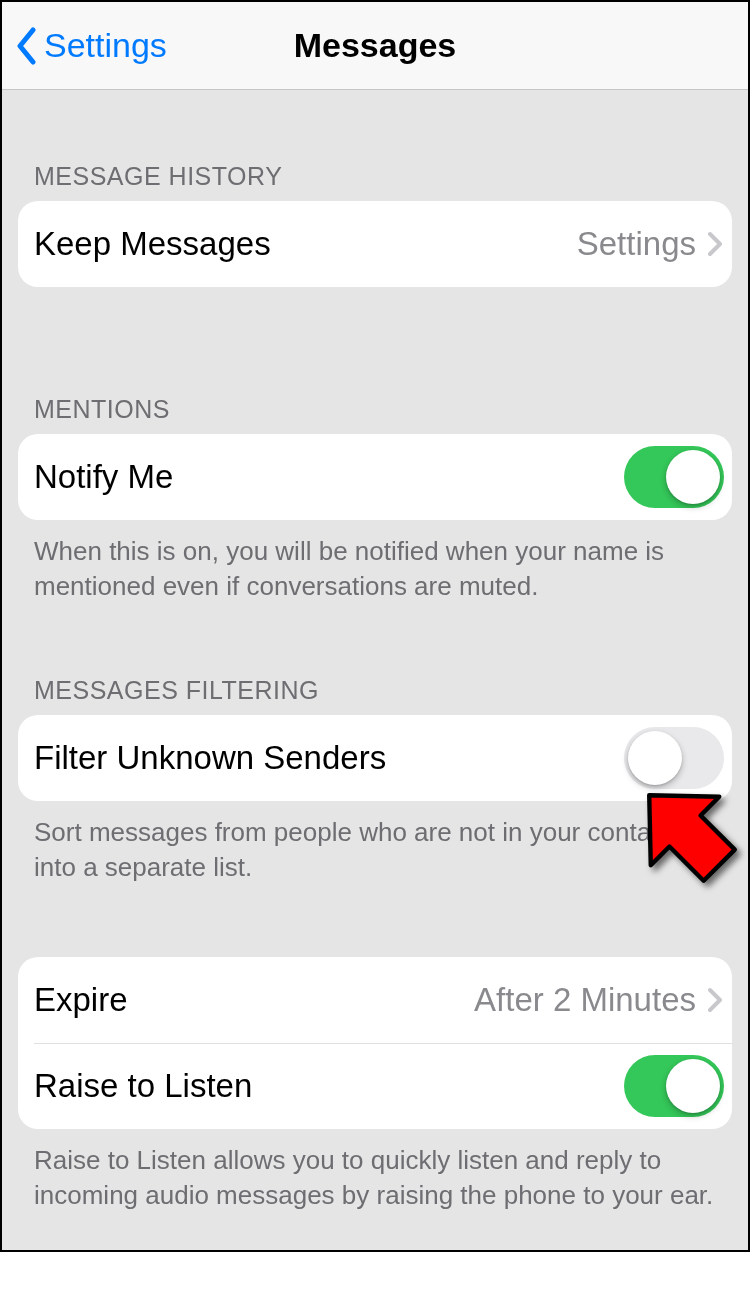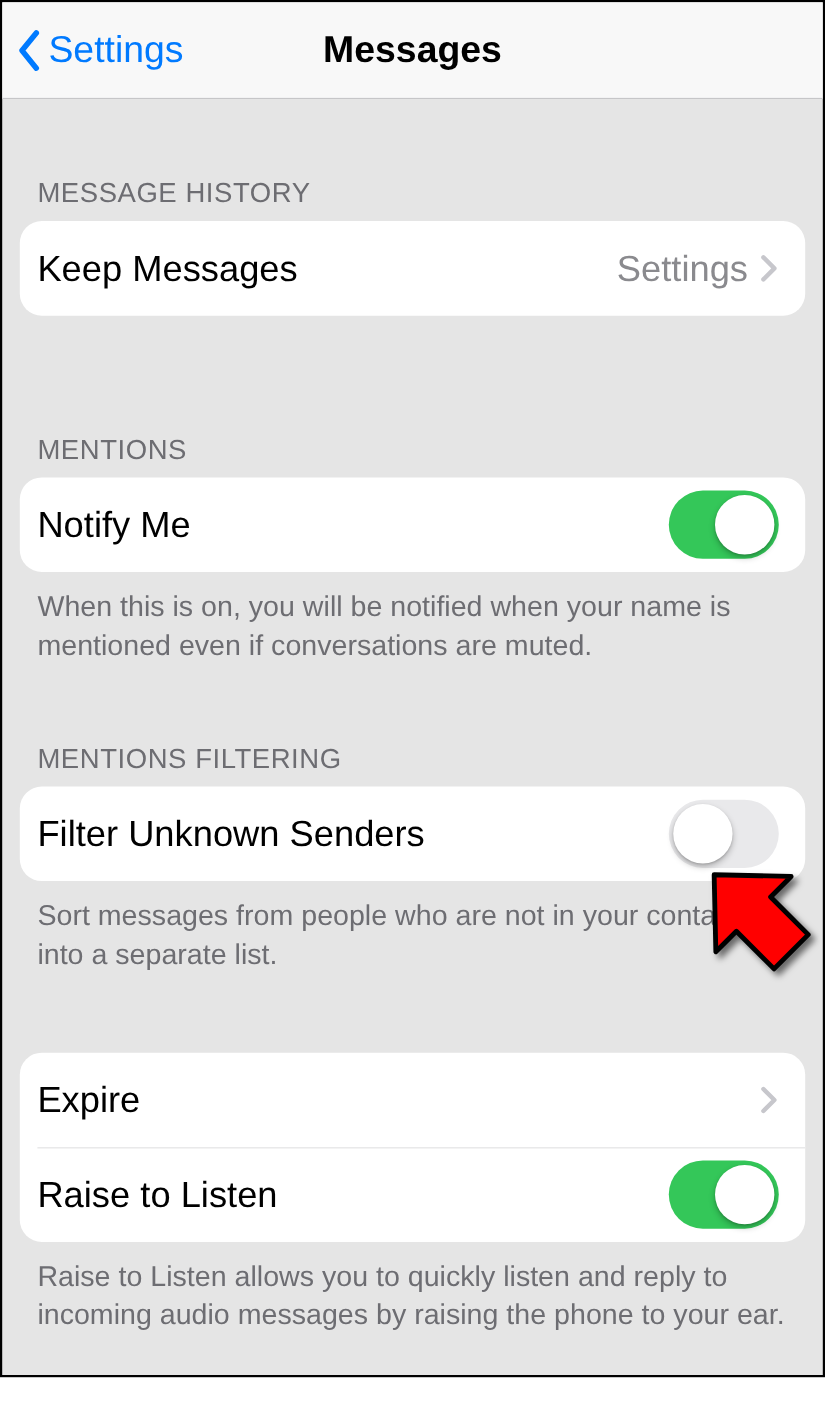--- a/index.html
+++ b/index.html
@@ -73,21 +73,21 @@
     }
     .group {
       background: #fff;
       border-radius: 20px;
       margin: 0 16px;
       overflow: hidden;
     }
     .row {
       display: flex;
       align-items: center;
-      padding: 0 24px 0 16px;
+      padding: 0 8px 0 16px;
       min-height: 86px;
       position: relative;
     }
     .row + .row::before {
       content: '';
       position: absolute;
       top: 0;
       left: 16px;
       right: 0;
       height: 1px;
@@ -192,36 +192,37 @@
         <div class="row-label">Notify Me</div>
         <div class="toggle on">
           <div class="knob"></div>
         </div>
       </div>
     </div>
     <div class="group-footer">When this is on, you will be notified when your name is mentioned even if conversations are muted.</div>
 
     <div class="spacer-lg"></div>
 
-    <div class="group-header">MENTIONS FILTERING</div>
+    <div class="group-header">MESSAGES FILTERING</div>
     <div class="group">
       <div class="row">
         <div class="row-label">Filter Unknown Senders</div>
         <div class="toggle off">
           <div class="knob"></div>
         </div>
       </div>
     </div>
     <div class="group-footer">Sort messages from people who are not in your contacts into a separate list.</div>
 
     <div class="spacer-lg"></div>
 
     <div class="group">
       <div class="row">
         <div class="row-label">Expire</div>
+        <div class="row-value">After 2 Minutes</div>
         <span class="disclosure">
           <svg width="16" height="26" viewBox="0 0 16 26">
             <polyline points="3,3 13,13 3,23" fill="none" stroke="#c7c7cc" stroke-width="4" stroke-linecap="round" stroke-linejoin="round"></polyline>
           </svg>
         </span>
       </div>
       <div class="row">
         <div class="row-label">Raise to Listen</div>
         <div class="toggle on">
           <div class="knob"></div>

